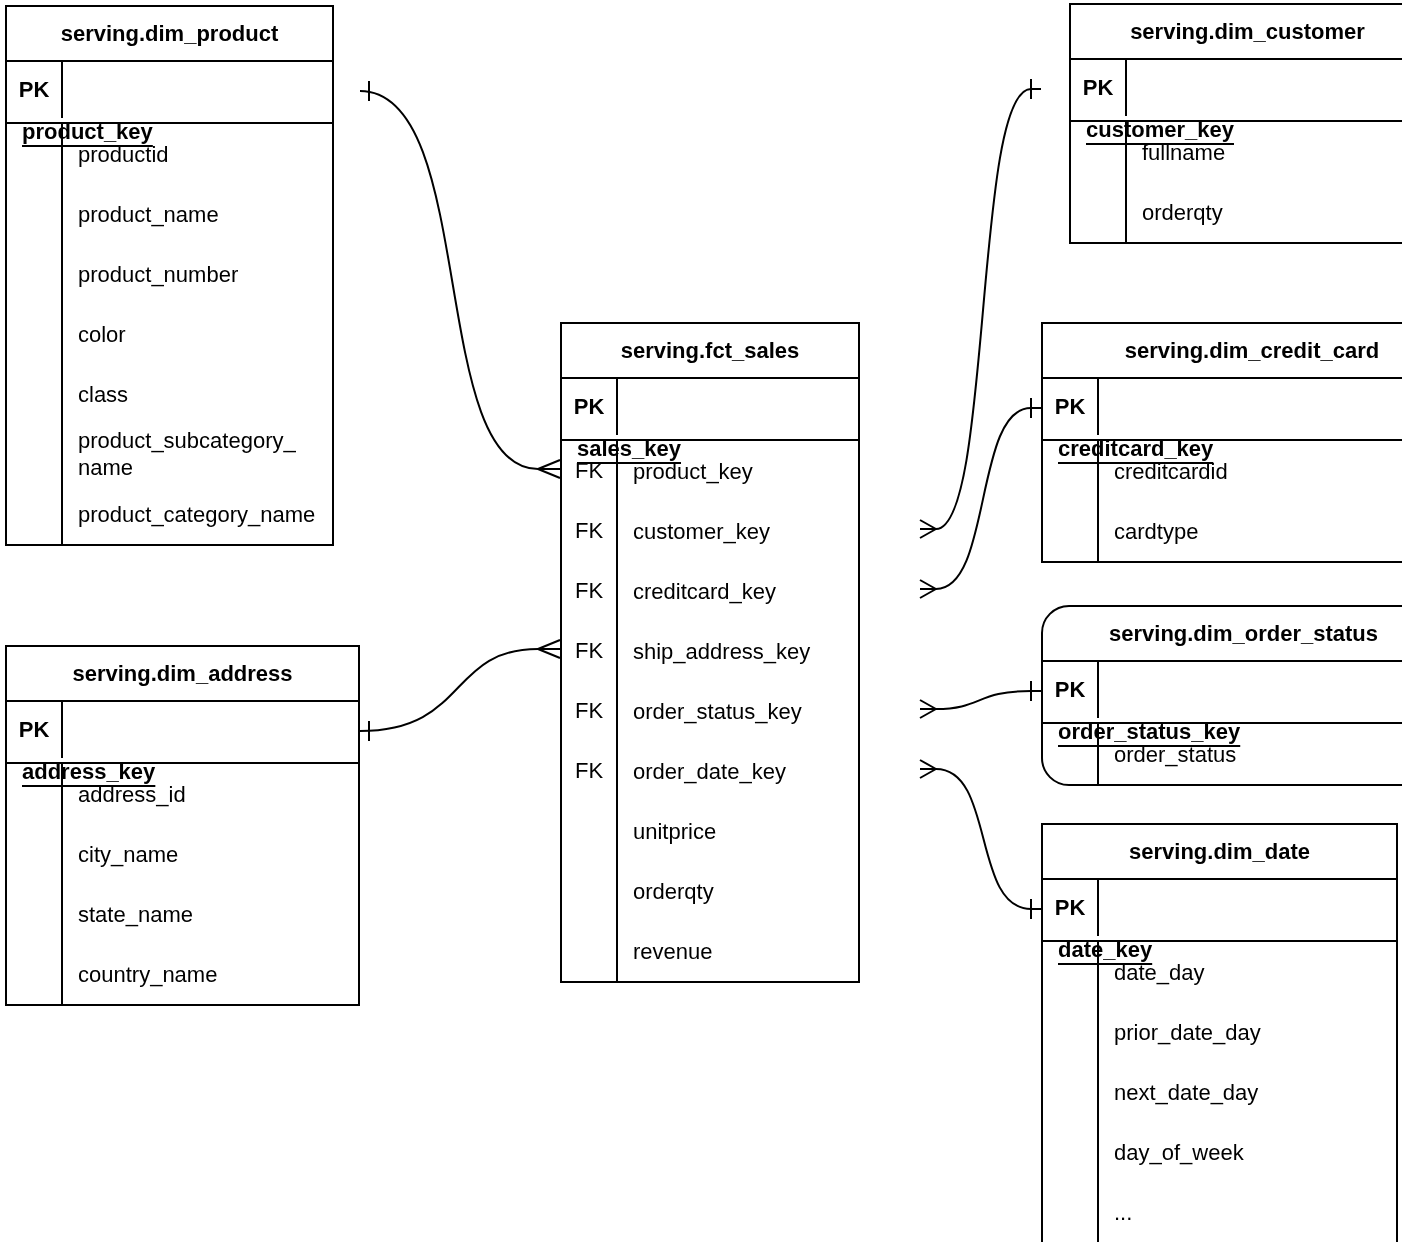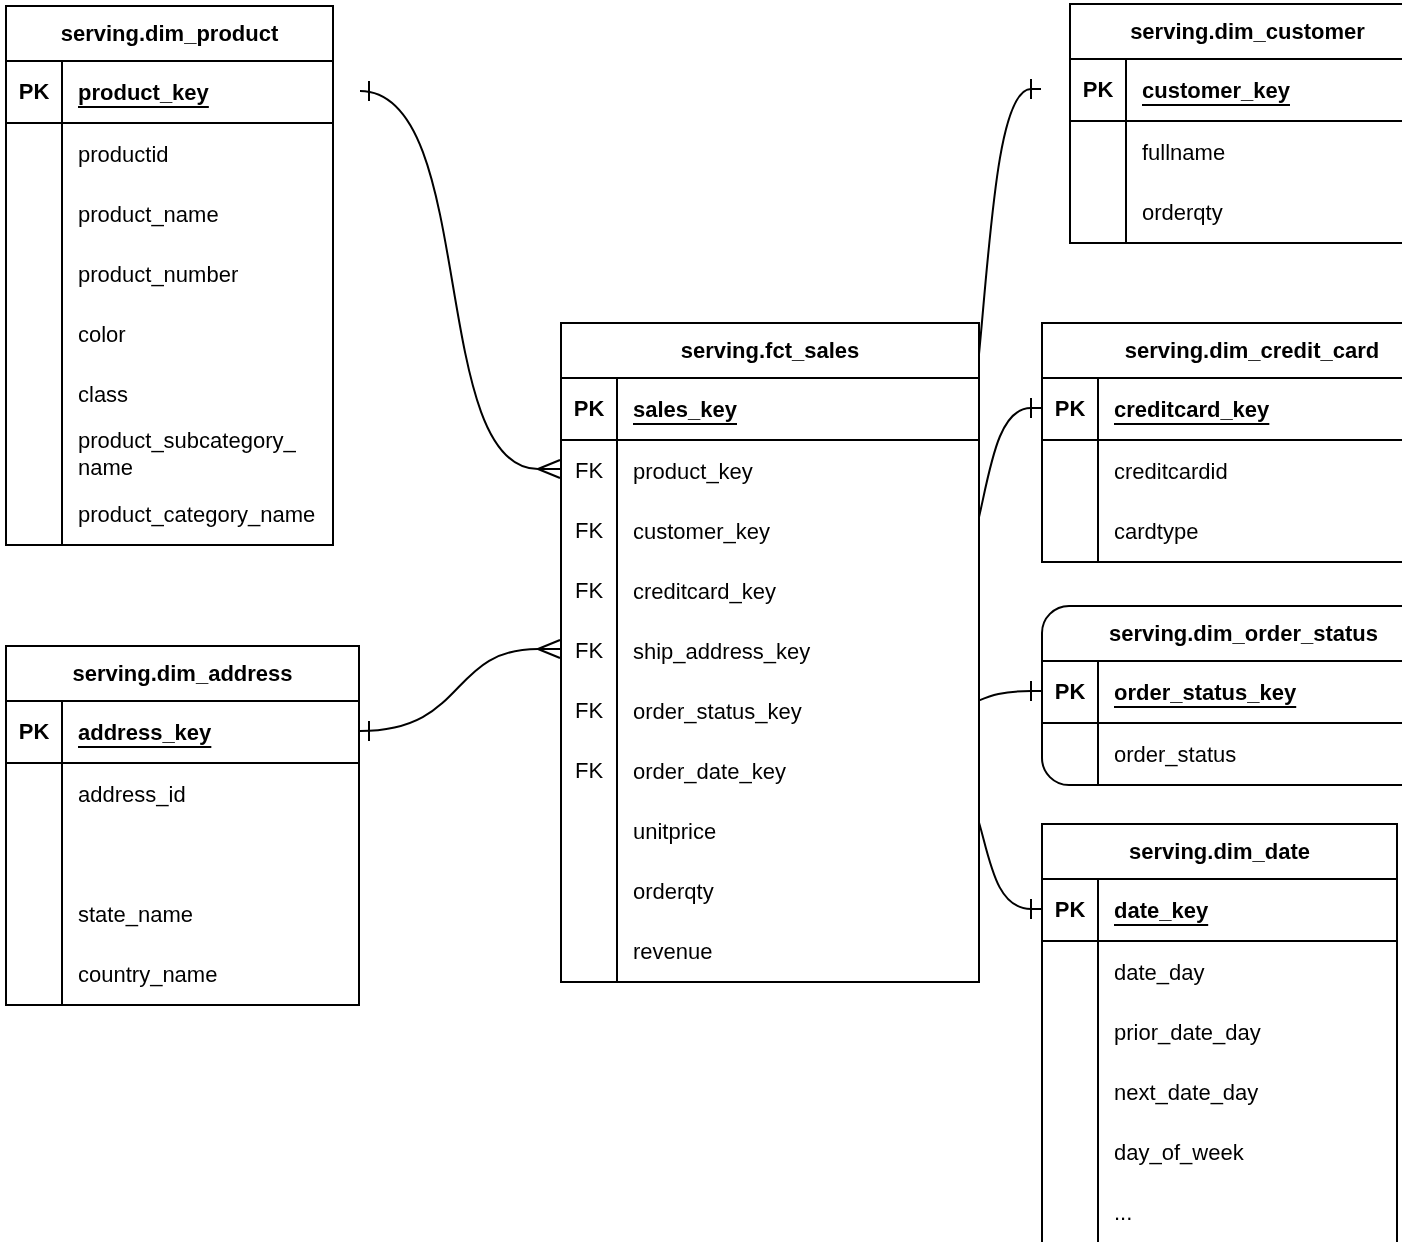--- a/index.html
+++ b/index.html
@@ -13,21 +13,21 @@
   .table{
     position:absolute;background:#ffffff;border:2px solid #000;
     box-sizing:border-box;
   }
   .ttitle{
     height:55px;border-bottom:2px solid #000;display:flex;align-items:center;
     justify-content:center;font-weight:bold;font-size:22px;letter-spacing:0;
     box-sizing:border-box;
   }
   .trow{display:flex;height:60px;box-sizing:border-box;}
-  .pkrow{height:62px;border-bottom:2px solid #000;}
+  .pkrow{height:62px;border-bottom:2px solid #000;flex-direction:column;}
   .kcell{
     width:56px;flex:0 0 56px;border-right:2px solid #000;display:flex;
     align-items:center;justify-content:center;font-size:22px;box-sizing:border-box;
   }
   .pkrow .kcell{font-weight:bold;}
   .ncell{
     flex:1;display:flex;align-items:center;padding-left:15px;padding-right:6px;
     font-size:22px;line-height:27px;overflow-wrap:anywhere;
   }
   .pkname{
@@ -120,21 +120,21 @@
   <div class="trow">
     <div class="kcell"></div>
     <div class="ncell">fullname</div>
   </div>
   <div class="trow">
     <div class="kcell"></div>
     <div class="ncell">orderqty</div>
   </div>
 </div>
 
-<div class="table" style="left:560px;top:322px;width:420px;">
+<div class="table" style="left:560px;top:322px;width:300px;">
   <div class="ttitle">serving.fct_sales</div>
   <div class="trow pkrow">
     <div class="kcell">PK</div>
     <div class="ncell">
         <span class="pkname">sales_​key</span>
       </div>
   </div>
   <div class="trow">
     <div class="kcell">FK</div>
     <div class="ncell">product_​key</div>
@@ -242,20 +242,21 @@
     <div class="ncell">
         <span class="pkname">address_​key</span>
       </div>
   </div>
   <div class="trow">
     <div class="kcell"></div>
     <div class="ncell">address_​id</div>
   </div>
   <div class="trow">
     <div class="kcell"></div>
+    <div class="ncell">city_​name</div>
   </div>
   <div class="trow">
     <div class="kcell"></div>
     <div class="ncell">state_​name</div>
   </div>
   <div class="trow">
     <div class="kcell"></div>
     <div class="ncell">country_​name</div>
   </div>
 </div>

